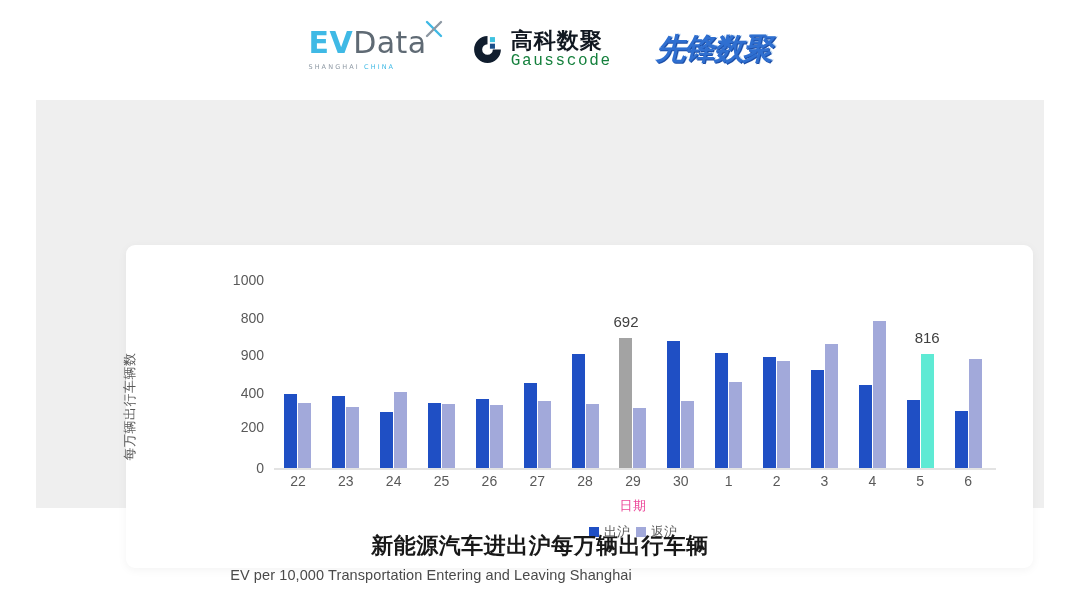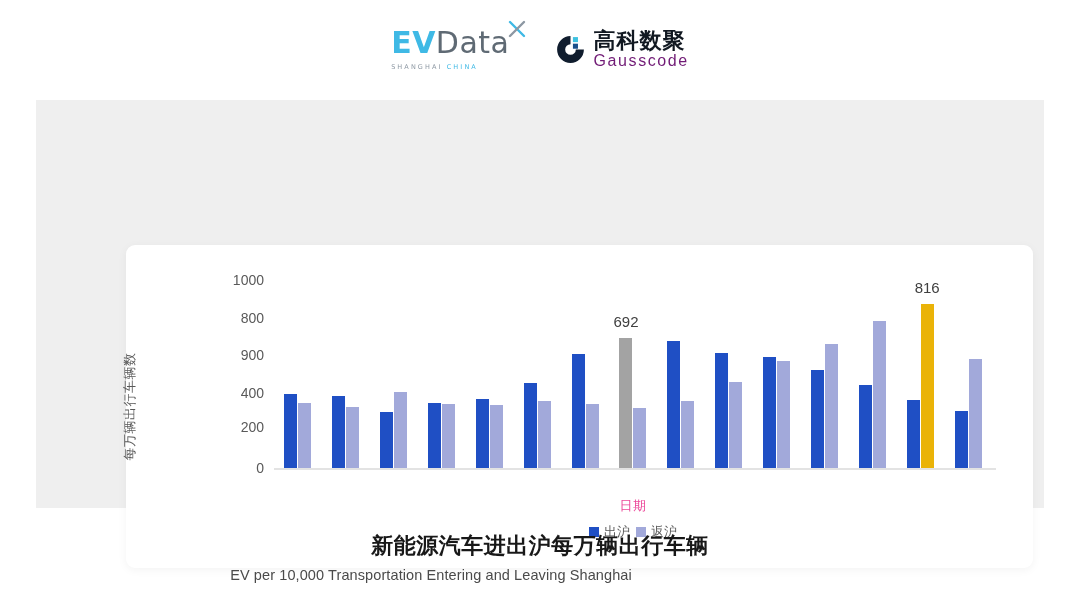--- a/index.html
+++ b/index.html
@@ -32,21 +32,21 @@
   .evd-sub .cn{color:#3fb9e5;}
 
   .logo-gauss{display:flex;align-items:center;gap:7px;}
   .gauss-mark{width:33px;height:33px;position:relative;flex:none;}
   .gauss-text{display:flex;flex-direction:column;line-height:1;}
   .gauss-cn{
     font-family:"DejaVu Sans",sans-serif;font-size:22px;font-weight:700;
     color:#111821;letter-spacing:1px;
   }
   .gauss-en{
-    font-family:Liberation Sans, sans-serif;font-size:16px;color:#701a75;
+    font-family:Liberation Mono, monospace;font-size:16px;color:#15803d;
     letter-spacing:1.6px;margin-top:1px;
   }
 
   .logo-xianfeng{
     font-family:"DejaVu Sans",sans-serif;
     font-size:30px;font-weight:700;font-style:italic;
     color:#2f6fd0;letter-spacing:-1px;
     transform:skewX(-9px);
     text-shadow:1px 1px 0 #1d4fa8, 2px 0 0 rgba(80,150,220,.35);
   }
@@ -156,20 +156,21 @@
       <path d="M17 3.2 A13.8 13.8 0 1 0 30.8 17 L22.5 17 A5.5 5.5 0 1 1 17 11.5 Z" fill="#101d2e"></path>
       <rect x="19.5" y="4.2" width="5.2" height="5.2" fill="#3fc2e0"></rect>
       <rect x="19.5" y="11.0" width="5.2" height="5.2" fill="#1b4f8a"></rect>
     </svg>
     <div class="gauss-text">
       <span class="gauss-cn">高科数聚</span>
       <span class="gauss-en">Gausscode</span>
     </div>
   </div>
 
+  <div class="logo-xianfeng">先锋数聚</div>
 </div>
 
 <div class="gray-panel">
   <div class="chart-card">
     <div class="plot-wrap">
 
       <div class="y-axis-title">每万辆出行车辆数</div>
 
       <div class="y-ticks">
           <div class="y-tick" style="top: 223px;">0</div>
@@ -230,31 +231,48 @@
           <div class="bar-group" style="left: 526.533px; width: 47.8667px;">
             <div class="bar out" style="height: 97.76px; background: rgb(31, 79, 196);"></div>
             <div class="bar back" style="height: 124.08px; background: rgb(162, 169, 218);"></div>
           </div>
           <div class="bar-group" style="left: 574.4px; width: 47.8667px;">
             <div class="bar out" style="height: 83.472px; background: rgb(31, 79, 196);"></div>
             <div class="bar back" style="height: 147.204px; background: rgb(162, 169, 218);"></div>
           </div>
           <div class="bar-group" style="left: 622.267px; width: 47.8667px;">
             <div class="bar out" style="height: 68.056px; background: rgb(31, 79, 196);"></div>
-            <div class="bar back" style="height: 164px; background: #eab308;">
+            <div class="bar back" style="height: 114px; background: #5eead4;">
               <span class="bar-label">816</span>
             </div>
           </div>
           <div class="bar-group" style="left: 670.133px; width: 47.8667px;">
             <div class="bar out" style="height: 57.34px; background: rgb(31, 79, 196);"></div>
             <div class="bar back" style="height: 108.664px; background: rgb(162, 169, 218);"></div>
           </div>
         </div>
       <div class="axis-line"></div>
 
+      <div class="x-labels">
+          <div class="x-label" style="left: 23.9333px;">22</div>
+          <div class="x-label" style="left: 71.8px;">23</div>
+          <div class="x-label" style="left: 119.667px;">24</div>
+          <div class="x-label" style="left: 167.533px;">25</div>
+          <div class="x-label" style="left: 215.4px;">26</div>
+          <div class="x-label" style="left: 263.267px;">27</div>
+          <div class="x-label" style="left: 311.133px;">28</div>
+          <div class="x-label" style="left: 359px;">29</div>
+          <div class="x-label" style="left: 406.867px;">30</div>
+          <div class="x-label" style="left: 454.733px;">1</div>
+          <div class="x-label" style="left: 502.6px;">2</div>
+          <div class="x-label" style="left: 550.467px;">3</div>
+          <div class="x-label" style="left: 598.333px;">4</div>
+          <div class="x-label" style="left: 646.2px;">5</div>
+          <div class="x-label" style="left: 694.067px;">6</div>
+        </div>
 
       <div class="x-axis-title">日期</div>
 
       <div class="legend">
           <div class="legend-item">
             <span class="legend-swatch" style="background: rgb(31, 79, 196);"></span>
             <span>出沪</span>
           </div>
           <div class="legend-item">
             <span class="legend-swatch" style="background: rgb(162, 169, 218);"></span>

